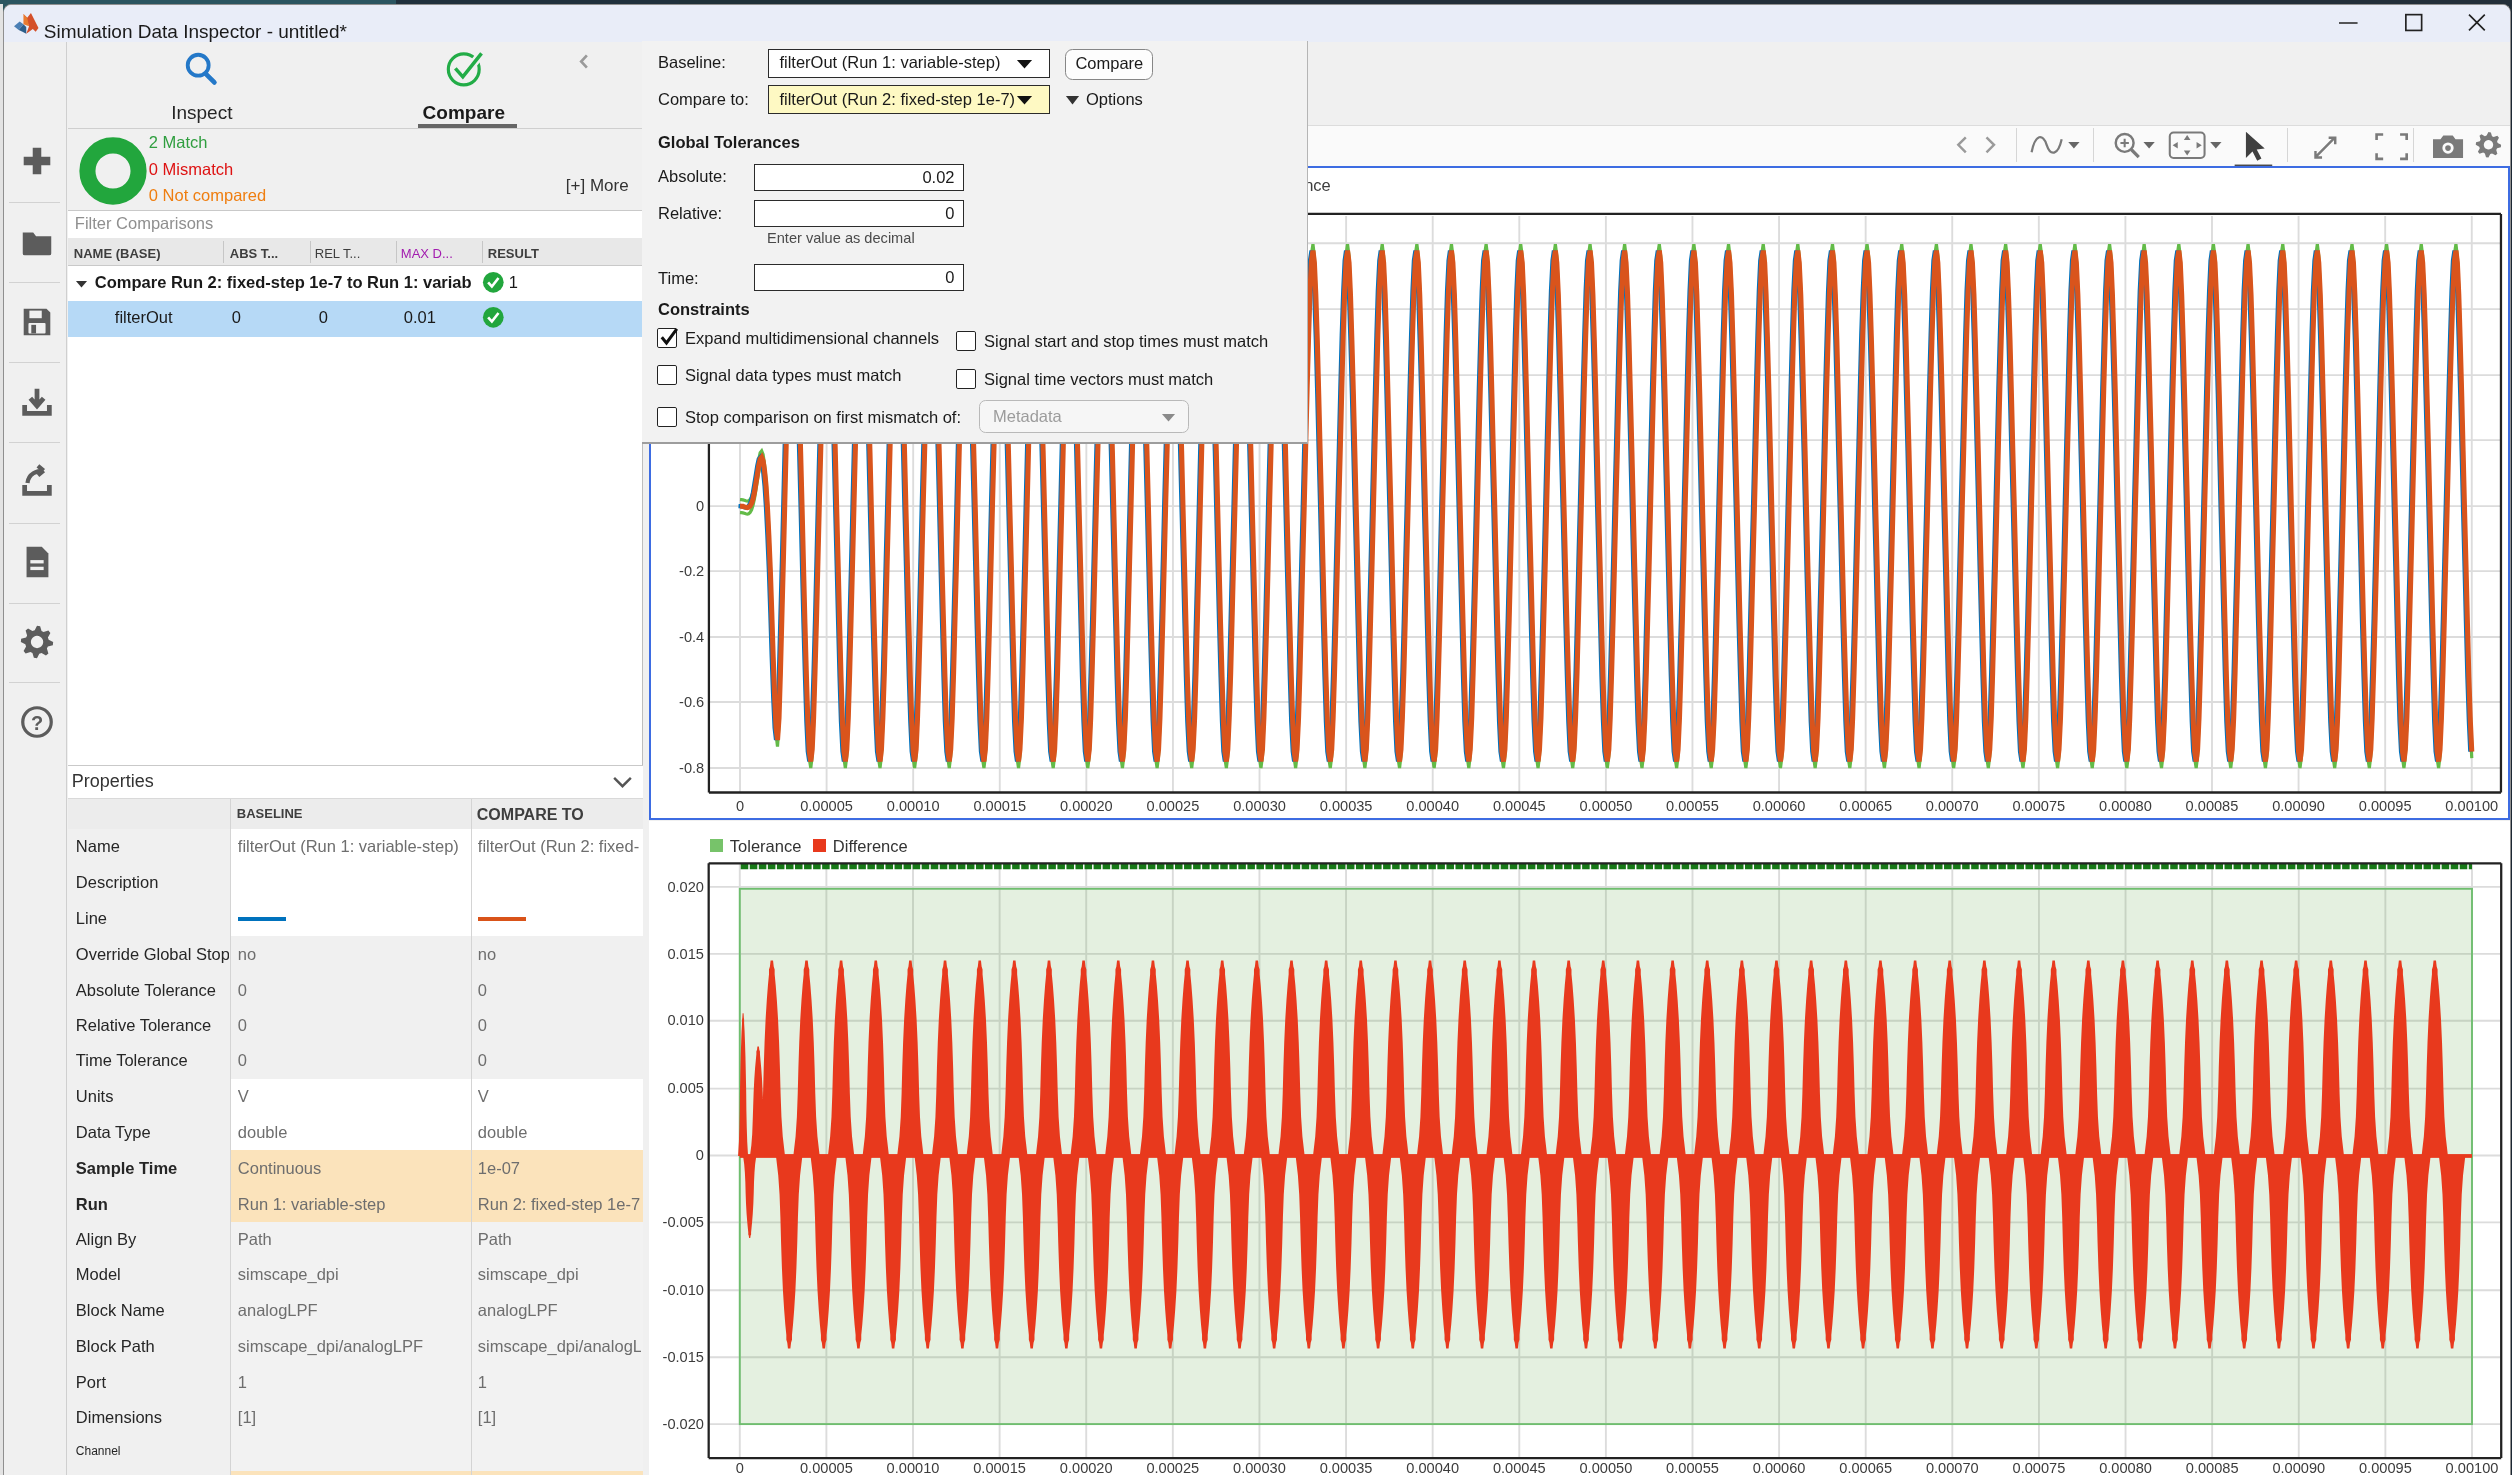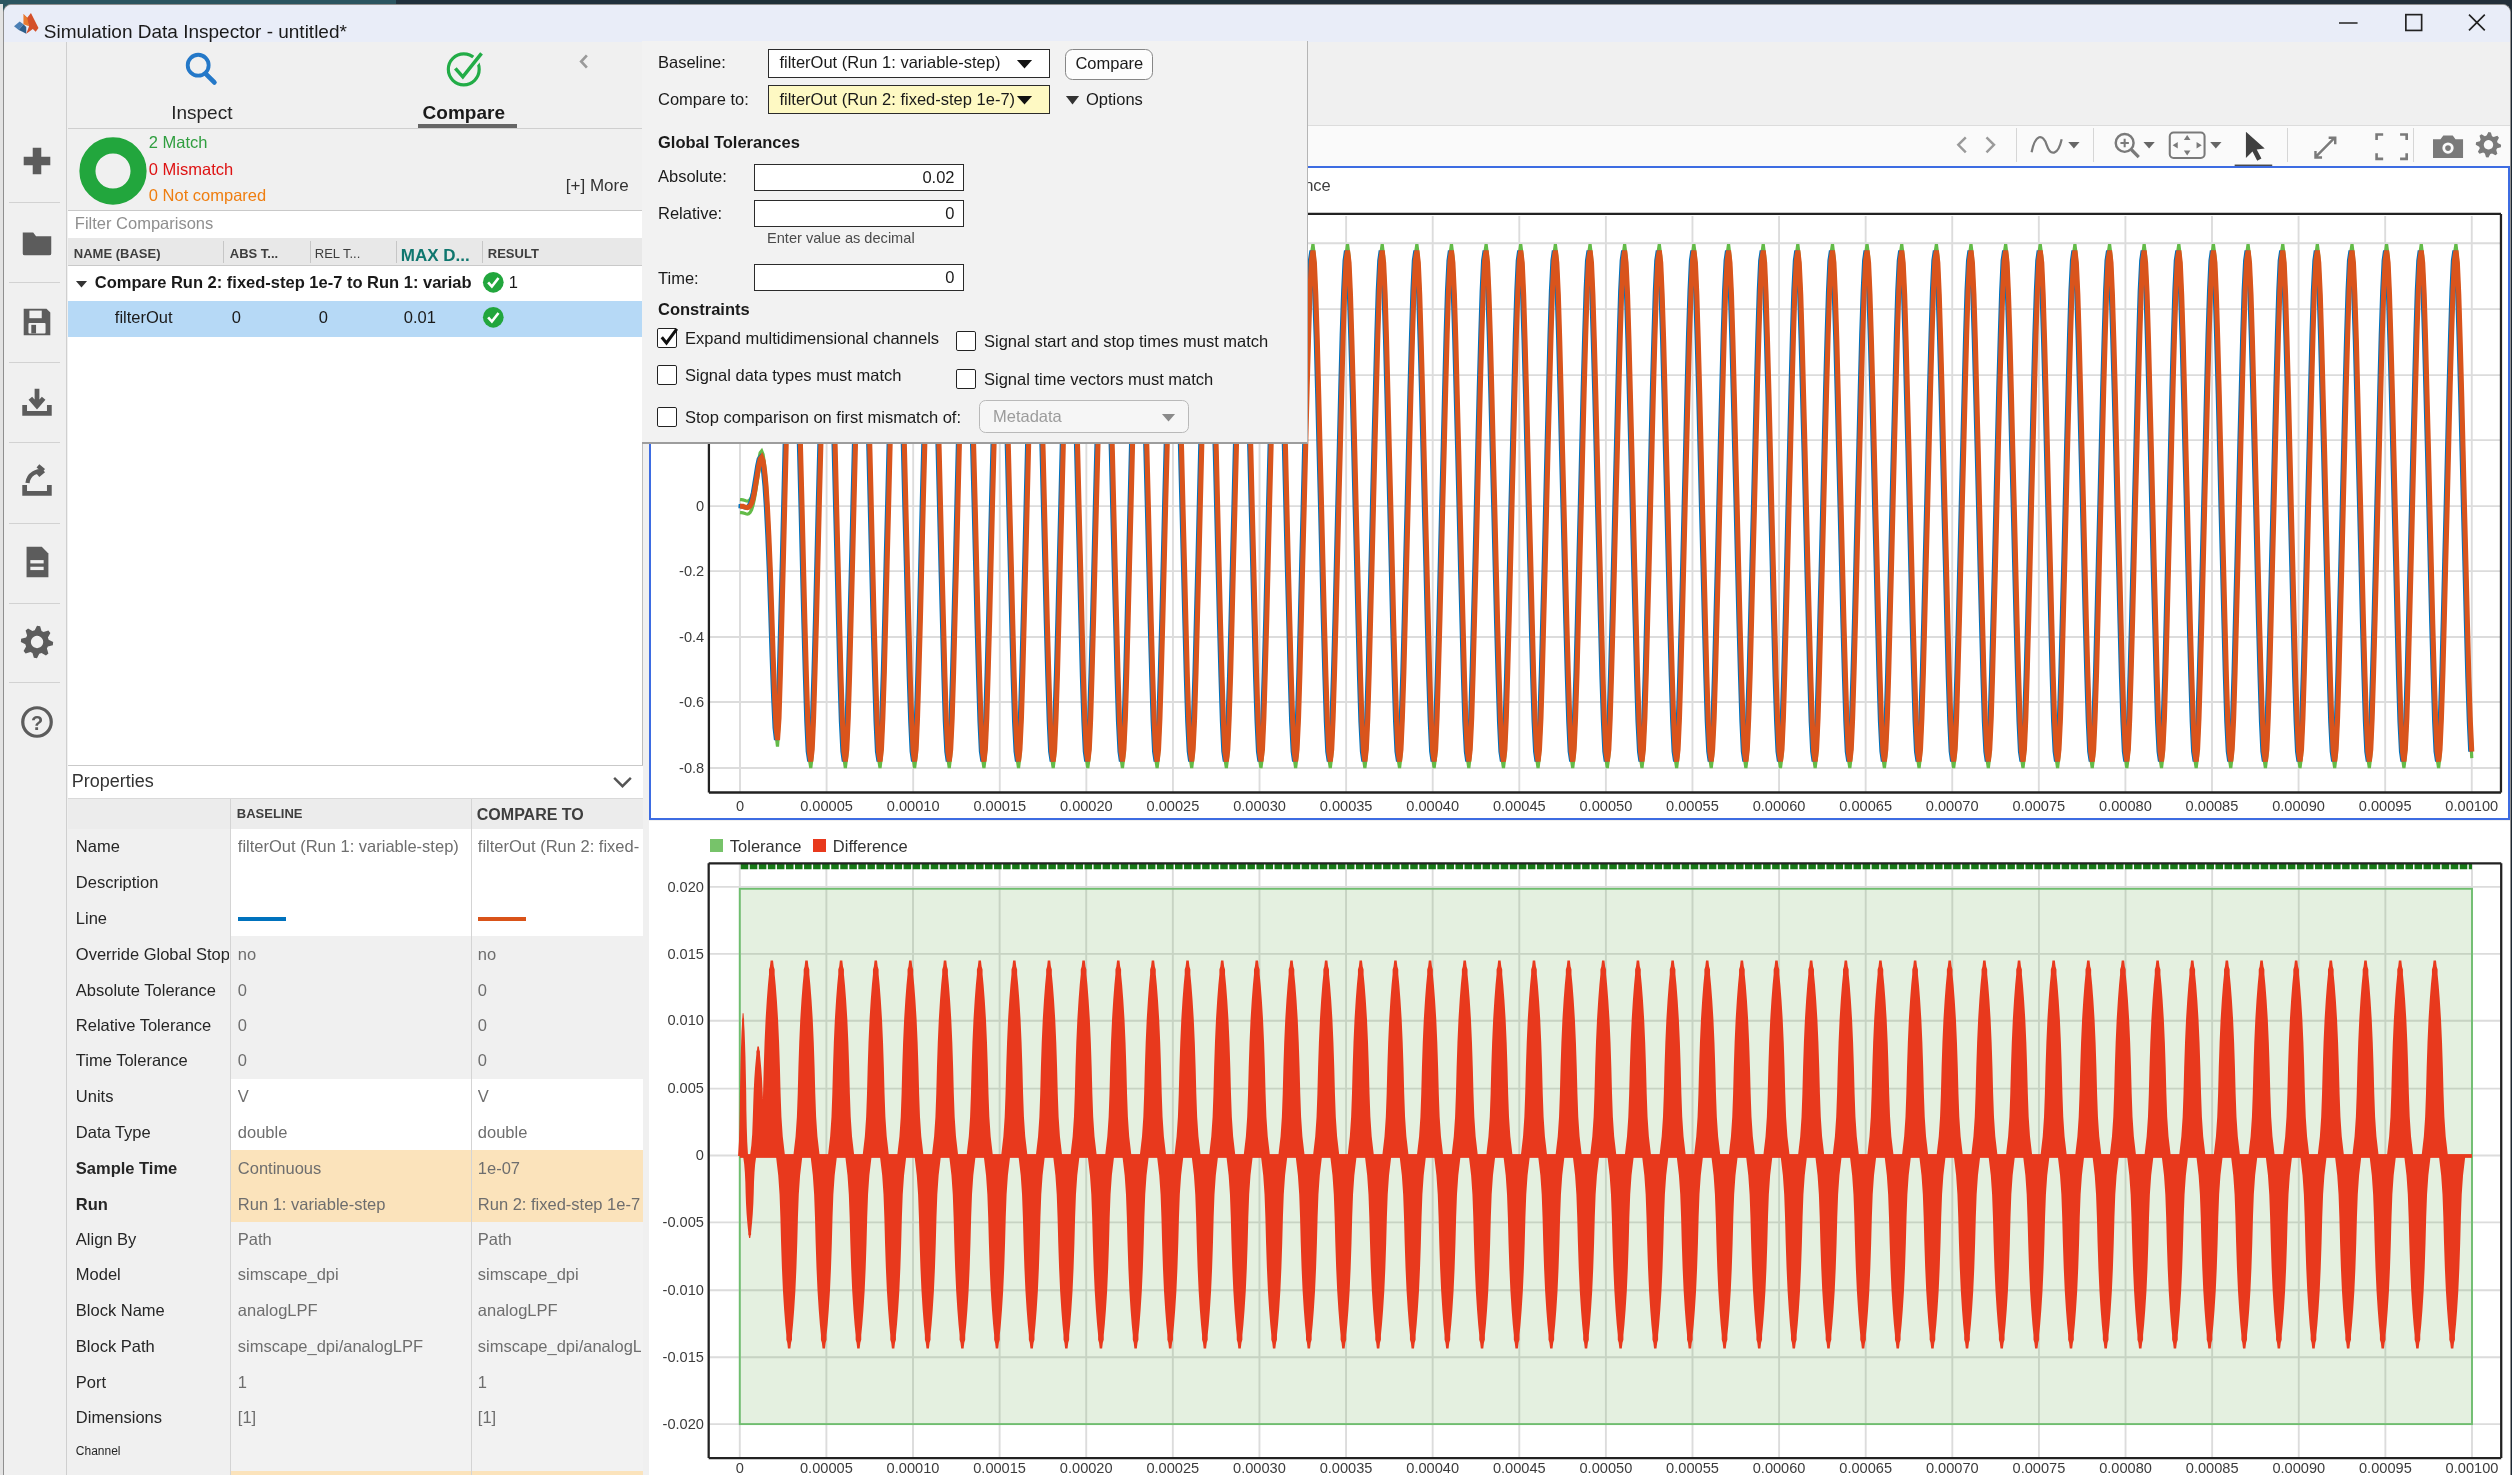--- a/index.html
+++ b/index.html
@@ -107,21 +107,21 @@
 
   <div class="abs" style="left:64px;top:233px;width:575px;height:28px;background:#e8e8e8;border-bottom:0.9px solid #c9c9c9">
     <div class="abs" style="left:155px;top:2.8px;width:0.9px;height:22.6px;background:#c6c6c6"></div>
     <div class="abs" style="left:242px;top:2.8px;width:0.9px;height:22.6px;background:#c6c6c6"></div>
     <div class="abs" style="left:328px;top:2.8px;width:0.9px;height:22.6px;background:#c6c6c6"></div>
     <div class="abs" style="left:414px;top:2.8px;width:0.9px;height:22.6px;background:#c6c6c6"></div>
   </div>
   <div class="txt" style="left:70px;top:241px;font-size:13px;font-weight:bold;color:#3e3e3e">NAME (BASE)</div>
   <div class="txt" style="left:226px;top:241px;font-size:13px;font-weight:bold;color:#3e3e3e">ABS T...</div>
   <div class="txt" style="left:311px;top:241px;font-size:13px;font-weight:normal;color:#3e3e3e">REL T...</div>
-  <div class="txt" style="left:397px;top:241px;font-size:17px;font-weight:bold;color:#0f766e">MAX D...</div>
+  <div class="txt" style="left:397px;top:241px;font-size:13px;font-weight:normal;color:#a21caf">MAX D...</div>
   <div class="txt" style="left:484px;top:241px;font-size:13px;font-weight:bold;color:#3e3e3e">RESULT</div>
 
   <div class="abs" style="left:64px;top:261px;width:575px;height:500px;background:#fff"></div>
   <div class="abs" style="left:64px;top:262px;width:575px;height:34px;overflow:hidden">
     <svg class="abs" style="left:7.5px;top:12.3px" width="13" height="9.4" viewBox="0 0 14 10">
         <polygon points="1,2 13,2 7,9" fill="#333"></polygon>
       </svg>
     <div class="txt" style="left:27px;top:6.6px;font-size:16.5px;font-weight:bold;color:#1a1a1a;width:387px;overflow:hidden">Compare Run 2: fixed-step 1e-7 to Run 1: variab</div>
     <svg class="abs" style="left:414px;top:4.7px" width="22.6" height="22.6" viewBox="0 0 24 24">
         <circle cx="12" cy="12" r="11" fill="#22a63d"></circle>

